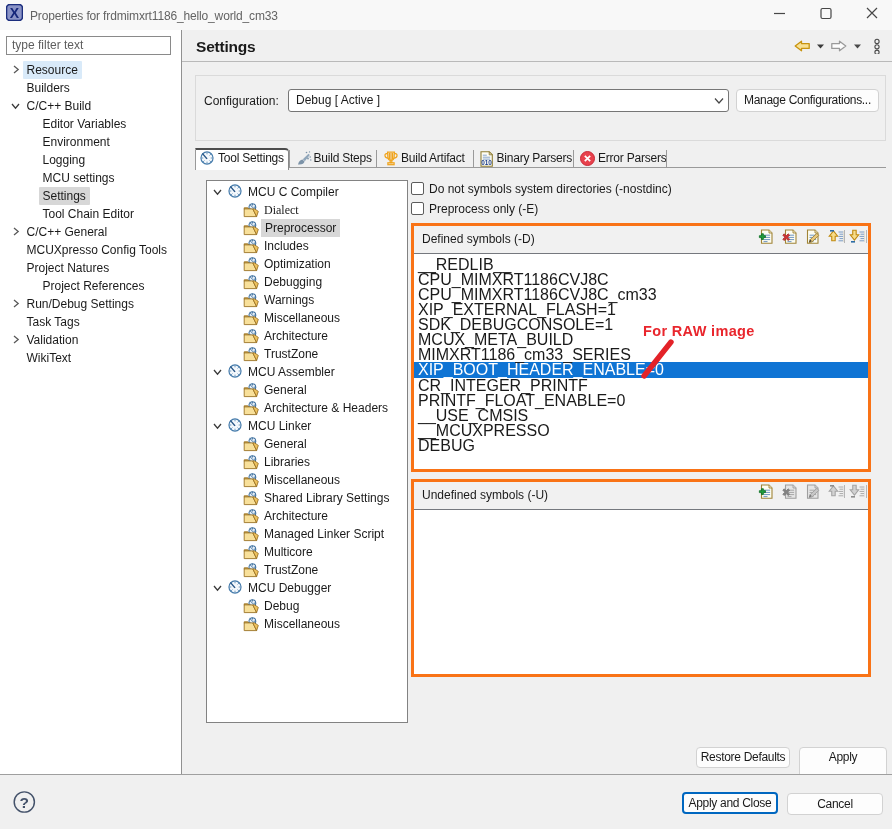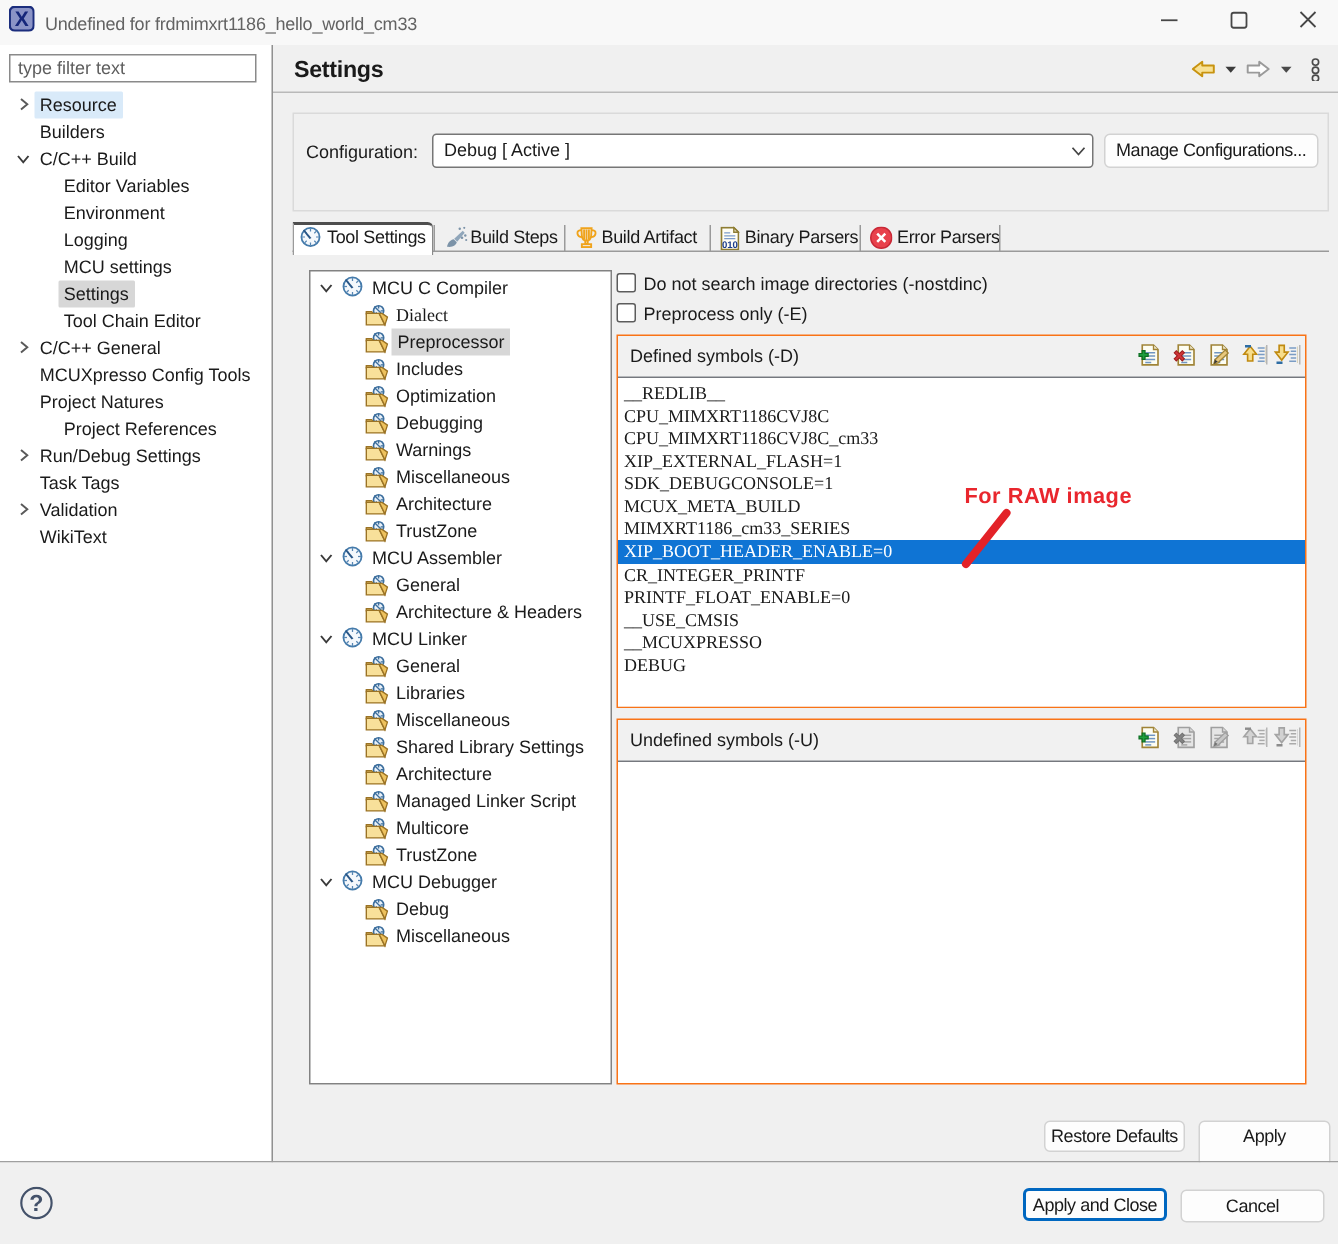--- a/index.html
+++ b/index.html
@@ -15,37 +15,37 @@
 .cfgbox{left:195px;top:75px;width:691px;height:66px;border:1px solid #dadada;}
 .combo{left:288px;top:89px;width:441px;height:23px;background:#fff;border:1px solid #767676;border-radius:3px;line-height:21px;padding-left:7px;}
 .btn{background:#fdfdfd;border:1px solid #d2d2d2;border-radius:4px;text-align:center;font-size:12px;letter-spacing:-0.3px;}
 .tabline{left:195px;top:167px;width:691px;height:1px;background:#9a9a9a;}
 .tab{top:150px;height:17px;line-height:17px;white-space:nowrap;letter-spacing:-0.22px;}
 .tabsep{top:150px;width:1px;height:18px;background:#9a9a9a;}
 .activetab{left:195px;top:148px;width:94px;height:22px;background:#fff;border-left:1px solid #9a9a9a;border-right:1px solid #8a8a8a;border-top:2px solid #4e4e4e;border-top-right-radius:4px;z-index:3;}
 .treebox{left:206px;top:180px;width:202px;height:543px;border:1px solid #828282;background:#fff;z-index:2;}
 .itrow{position:absolute;height:18px;line-height:18px;white-space:nowrap;}
 .cb{position:absolute;width:13px;height:13px;border:1px solid #5c5c5c;border-radius:2px;background:#fff;}
-.grp{position:absolute;border:1px solid #f97316;}
+.grp{position:absolute;border:3px solid #f97316;}
 .grphdr{position:absolute;left:0;top:0;right:0;height:27px;background:#f1f1f1;line-height:26px;padding-left:8px;}
 .grplist{position:absolute;left:0;top:27px;right:0;bottom:0;background:#fff;border-top:1px solid #75787e;}
-.lirow{height:15.07px;line-height:15.07px;padding-left:4px;white-space:nowrap;font-size:12px;font-family:Liberation Serif, serif;}
+.lirow{height:15.07px;line-height:15.07px;padding-left:4px;white-space:nowrap;font-size:16px;}
 .sel{background:#0f74d4;color:#fff;}
 .icon16{position:absolute;width:16px;height:16px;}
 .disab{filter:grayscale(1) opacity(0.75) contrast(0.78);}
 .botbar{left:0;top:775px;width:892px;height:54px;background:#f0f0f0;}
 .bsep{left:0;top:774px;width:892px;height:1px;background:#9f9f9f;}
 </style></head>
 <body>
 <div class="abs titlebar"></div>
 <svg class="abs" style="left:6px;top:4px" width="17" height="17" viewBox="0 0 17 17">
     <rect x="0.5" y="0.5" width="16" height="16" rx="3.5" fill="#8a93c6" stroke="#1b2d7d" stroke-width="1.6"></rect>
     <text x="8.5" y="13.5" font-family="Liberation Sans" font-size="14" font-weight="bold" fill="#15267a" text-anchor="middle">X</text>
   </svg>
-<div class="abs titletxt">Undefined for frdmimxrt1186_hello_world_cm33</div>
+<div class="abs titletxt">Properties for frdmimxrt1186_hello_world_cm33</div>
 <svg class="abs" style="left:772px;top:6px" width="110" height="16" viewBox="0 0 110 16">
 <line x1="2" y1="7.5" x2="13" y2="7.5" stroke="#474747" stroke-width="1.2"></line>
 <rect x="49" y="2.5" width="10" height="10" rx="1.5" fill="none" stroke="#474747" stroke-width="1.2"></rect>
 <path d="M95 2 L105 12 M105 2 L95 12" stroke="#474747" stroke-width="1.2"></path>
 </svg>
 <div class="abs leftpanel"></div>
 <div class="abs vdivider" style="top:30px;height:745px"></div>
 <div class="abs filter">type filter text</div>
 <div id="lt"></div>
 <div class="abs settingshdr">Settings</div>
@@ -400,21 +400,21 @@
 <svg class="abs" style="z-index:3;left:243px;top:616.5px" width="16" height="15" viewBox="0 0 16 15">
 <circle cx="9.4" cy="4.2" r="3.4" fill="#e8f0f8" stroke="#3d6f9e" stroke-width="1.1"></circle>
 <path d="M6.6 1.4 L12 6.6 M9.4 0.7 L9.4 2.6 M12.4 4.2 L10.8 4.2 M7 6.4 L8.2 5.4" stroke="#3d6f9e" stroke-width="0.9"></path>
 <path d="M1.2 4.8 L4.8 4.8 L5.8 6.2 L1.2 6.2 Z" fill="#f3d27a" stroke="#9b7325" stroke-width="0.9"></path>
 <path d="M1.2 5.9 L9.8 5.9 L13.6 13.6 L1.2 13.6 Z" fill="#f8e09a" stroke="#9b7325" stroke-width="0.9"></path>
 <path d="M9.8 5.9 L13.6 13.6 L15.3 8.4 L11.7 5.9 Z" fill="#eec25e" stroke="#9b7325" stroke-width="0.9"></path>
 </svg>
 <div class="abs itrow" style="left:264px;top:614.5px;z-index:3;">Miscellaneous</div>
 
 <div class="abs cb" style="left:411px;top:182px;"></div>
-<div class="abs" style="left:429px;top:182px;line-height:14px;">Do not search image directories (-nostdinc)</div>
+<div class="abs" style="left:429px;top:182px;line-height:14px;">Do not symbols system directories (-nostdinc)</div>
 <div class="abs cb" style="left:411px;top:202px;"></div>
 <div class="abs" style="left:429px;top:202px;line-height:14px;">Preprocess only (-E)</div>
 
 <div class="abs grp" style="left:411px;top:223px;width:460px;height:249px;">
 <div class="grphdr">Defined symbols (-D)</div>
 <div class="grplist" style="padding-top:3px;">
 <div class="lirow">__REDLIB__</div>
 <div class="lirow">CPU_MIMXRT1186CVJ8C</div>
 <div class="lirow">CPU_MIMXRT1186CVJ8C_cm33</div>
 <div class="lirow">XIP_EXTERNAL_FLASH=1</div>
@@ -423,21 +423,21 @@
 <div class="lirow">MIMXRT1186_cm33_SERIES</div>
 <div class="lirow sel">XIP_BOOT_HEADER_ENABLE=0</div>
 <div class="lirow">CR_INTEGER_PRINTF</div>
 <div class="lirow">PRINTF_FLOAT_ENABLE=0</div>
 <div class="lirow">__USE_CMSIS</div>
 <div class="lirow">__MCUXPRESSO</div>
 <div class="lirow">DEBUG</div>
 </div>
 </div>
 
-<div class="abs grp" style="left:411px;top:479px;width:460px;height:244px;">
+<div class="abs grp" style="left:411px;top:479px;width:460px;height:198px;">
 <div class="grphdr">Undefined symbols (-U)</div>
 <div class="grplist"></div>
 </div>
 
 <svg class="abs icon16" style="left:758px;top:228.5px">
     <path d="M3.5 1 L11.0 1 L14.0 4 L14.0 14.2 L3.5 14.2 Z" fill="#fdfdf2" stroke="#a08437" stroke-width="1.1"></path>
 <path d="M11.0 1 L11.0 4 L14.0 4" fill="#efe9cf" stroke="#a08437" stroke-width="0.9"></path>
 <g stroke="#6f95c2" stroke-width="1">
       <line x1="5.5" y1="6.2" x2="12.1" y2="6.2"></line>
       <line x1="5.5" y1="8.4" x2="12.1" y2="8.4"></line>

